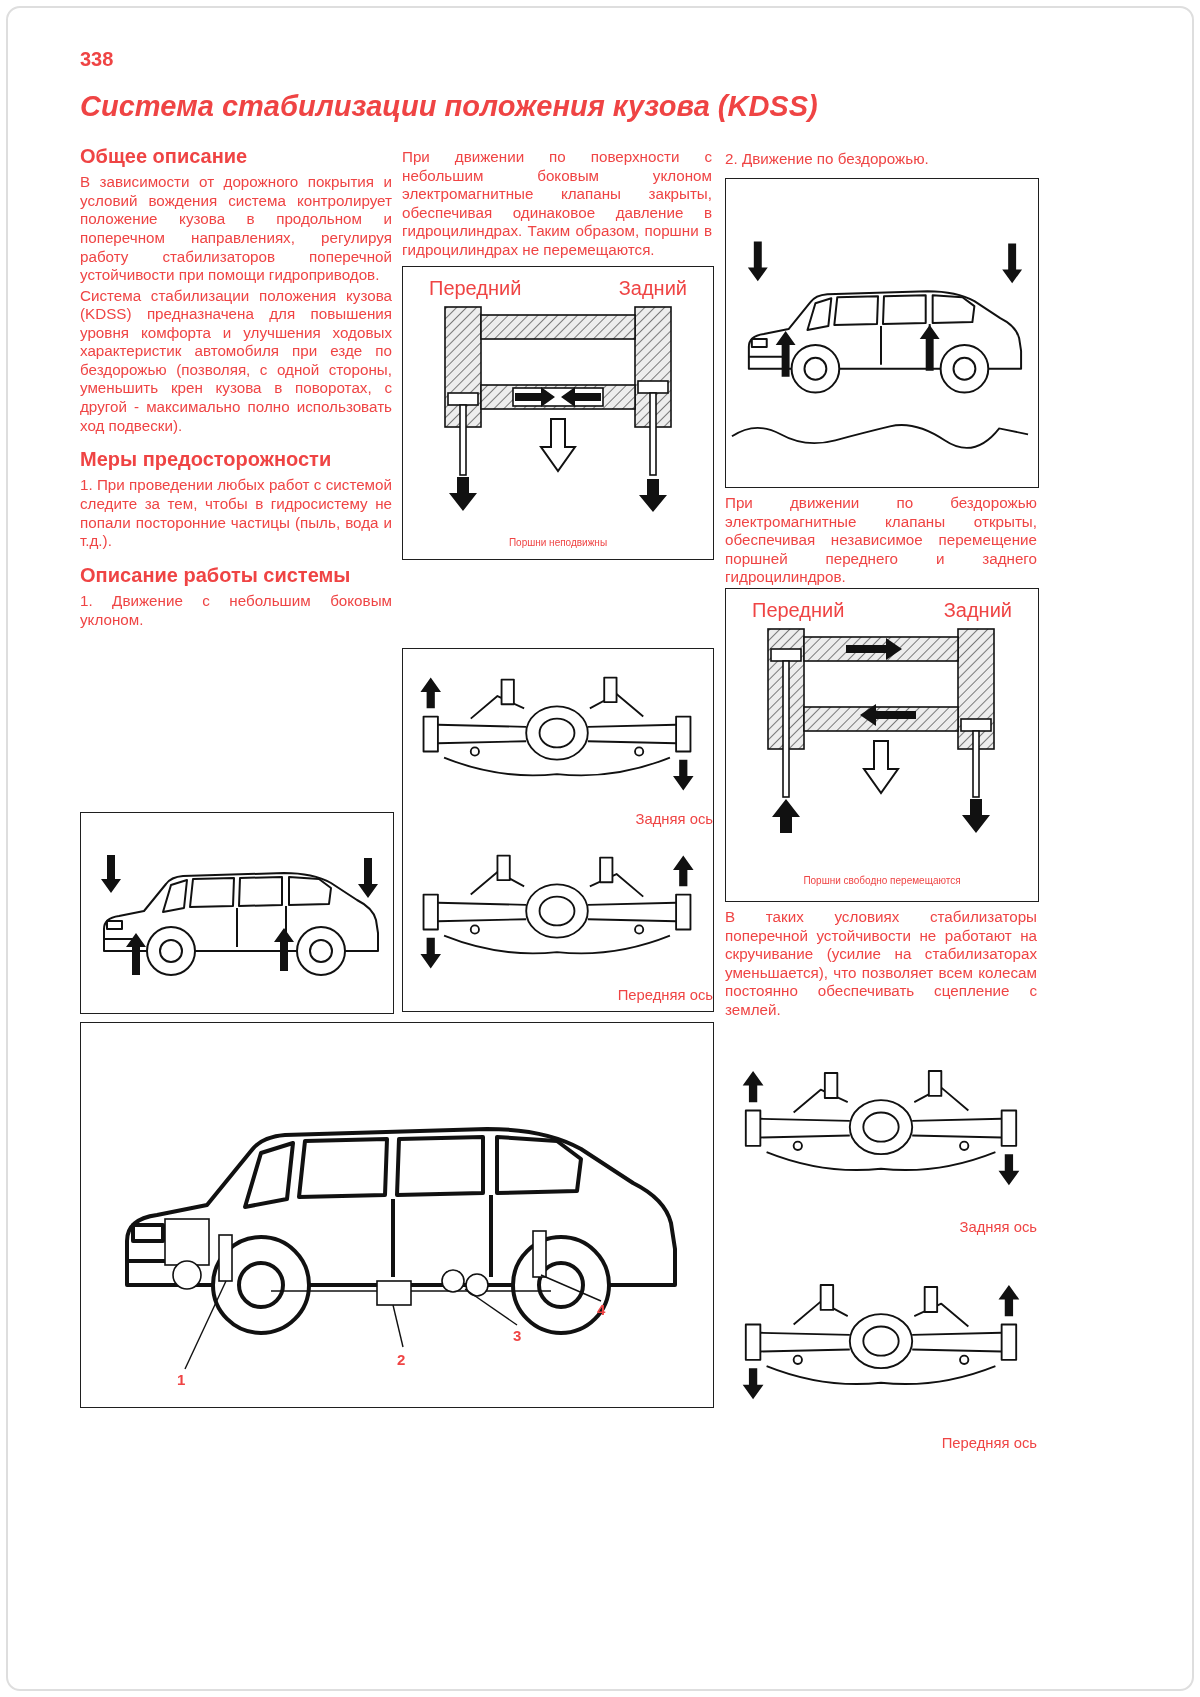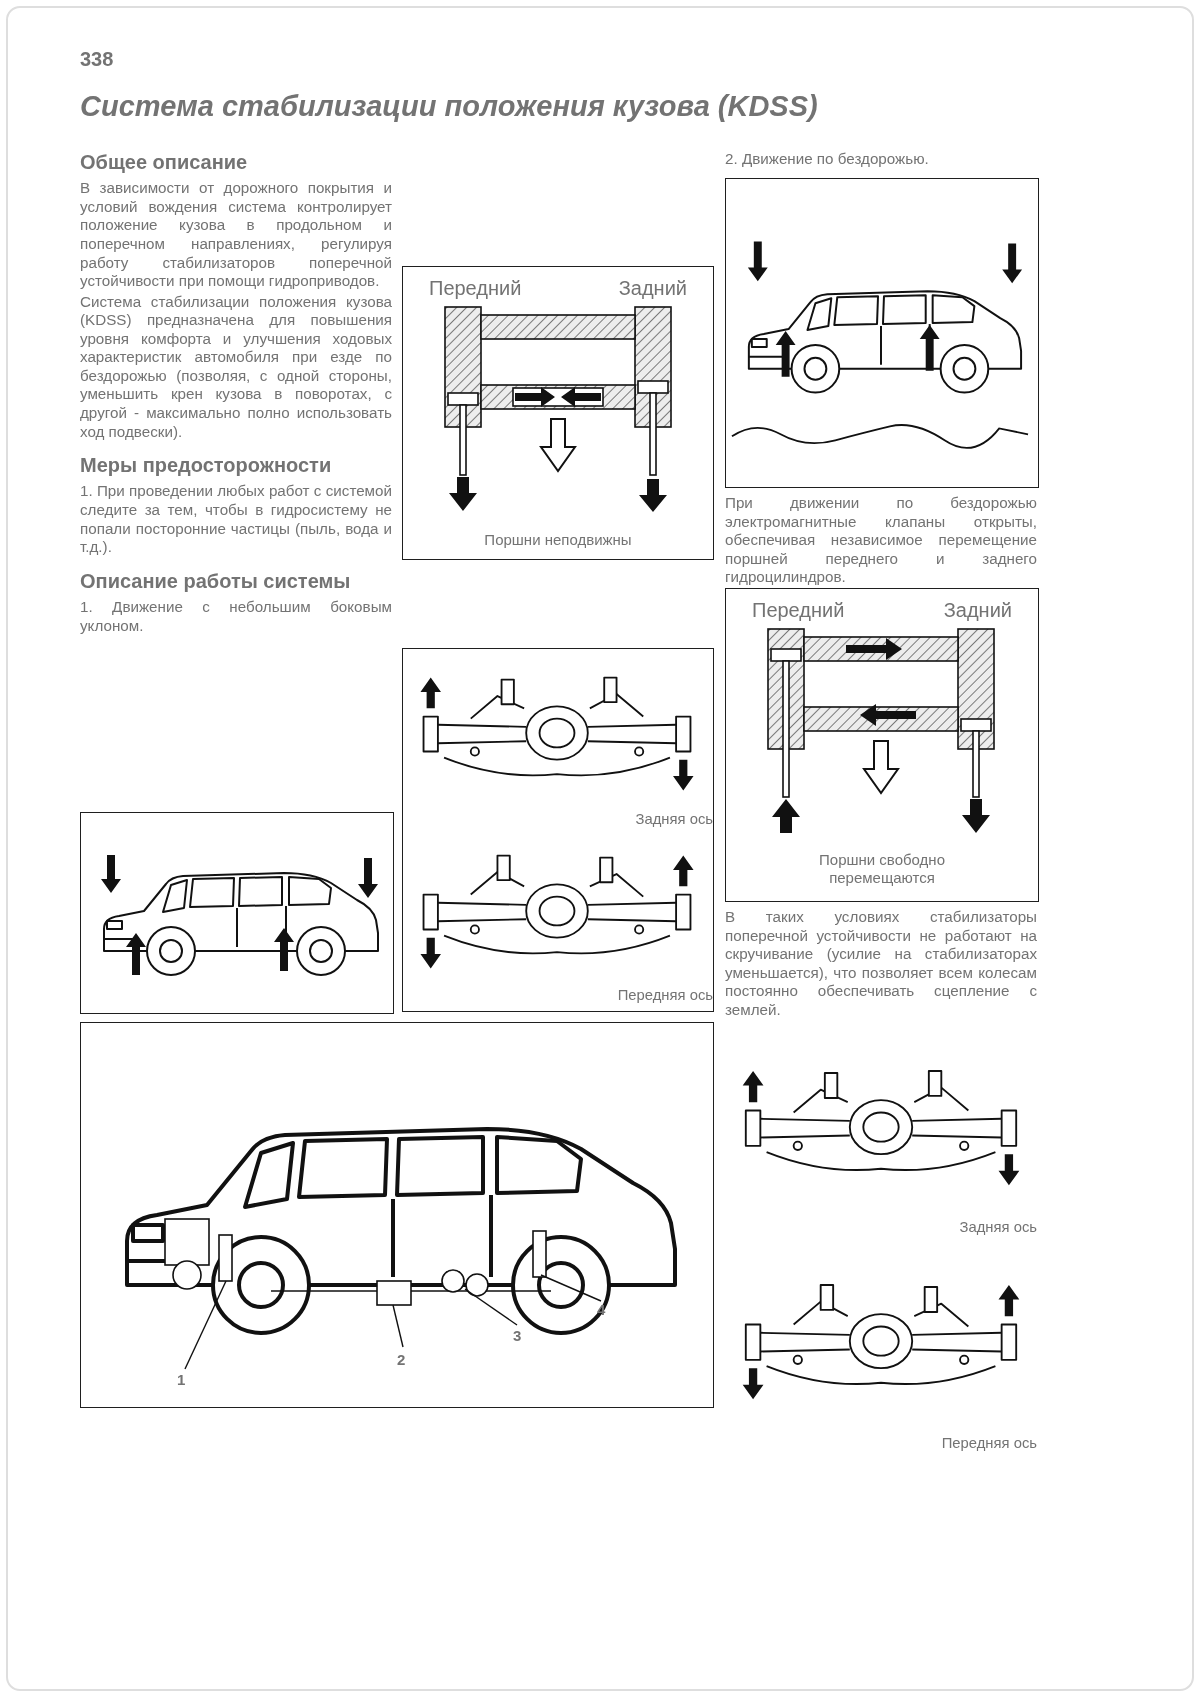--- a/index.html
+++ b/index.html
@@ -1,29 +1,29 @@
 <!DOCTYPE html>
 <html><head>
 <meta charset="utf-8">
 <style>
   html,body{margin:0;padding:0;background:#ffffff;}
   .page{position:relative;width:1200px;height:1697px;background:#fff;
-        font-family:"Liberation Sans","DejaVu Sans",sans-serif;color:#737373;overflow:hidden;}
+        font-family:"Liberation Sans","DejaVu Sans",sans-serif;color:#ef4444;overflow:hidden;}
   .scan-edge{position:absolute;inset:6px;border:2px solid #dedede;border-radius:14px;pointer-events:none;}
   .abs{position:absolute;}
   .page-num{left:80px;top:48px;font-size:20px;font-weight:bold;}
   .title{left:80px;top:90px;width:1040px;font-size:29px;font-weight:bold;margin:0;font-style:italic;}
   .col{font-size:15.2px;line-height:1.22;}
   .body-text{margin:0 0 2px 0;text-align:justify;}
   .sect-h{font-size:20px;font-weight:bold;margin:12px 0 5px 0;}
   .sect-h.first{margin-top:0;}
   .fig{position:absolute;border:1.5px solid #1f1f1f;background:#fff;}
   .fig.noborder{border:none;}
   .fig-label{position:absolute;font-size:20px;white-space:nowrap;}
-  .fig-caption{position:absolute;left:0;width:100%;text-align:center;font-size:15px;line-height:1.2;}
+  .fig-caption{position:absolute;left:0;width:100%;text-align:center;font-size:10px;line-height:1.2;}
   .fig-caption span{display:inline-block;}
   .caption-bold{font-weight:bold;font-size:15.5px;line-height:1.28;text-align:justify;}
   .callout{position:absolute;font-weight:bold;font-size:15px;}
   .axle-label{position:absolute;width:100%;text-align:right;font-size:14.8px;}
   svg{display:block;}
 </style>
 </head>
 <body>
 
 <div class="page">
@@ -66,40 +66,43 @@
         <circle cx="230" cy="88" r="4" fill="#fff"></circle>
         <polygon fill="#111" stroke="none" points="23,46 23,30 17,30 27,16 37,30 31,30 31,46"></polygon>
         <polygon fill="#111" stroke="none" points="269,96 269,112 263,112 273,126 283,112 277,112 277,96"></polygon>
       </g>
     </defs>
   </svg>
 
   <div class="abs page-num">338</div>
   <h1 class="abs title">Система стабилизации положения кузова (KDSS)</h1>
 
-  <div class="abs col" style="left:80px;top:150px;width:312px;">
+  <div class="abs col" style="left:80px;top:144px;width:312px;">
     <div class="sect-h first">Общее описание</div>
     <p class="body-text">В зависимости от дорожного покрытия и условий вождения система контролирует положение кузова в продольном и поперечном направлениях, регулируя работу стабилизаторов поперечной устойчивости при помощи гидроприводов.</p>
     <p class="body-text">Система стабилизации положения кузова (KDSS) предназначена для повышения уровня комфорта и улучшения ходовых характеристик автомобиля при езде по бездорожью (позволяя, с одной стороны, уменьшить крен кузова в поворотах, с другой - максимально полно использовать ход подвески).</p>
     <div class="sect-h">Меры предосторожности</div>
     <p class="body-text">1. При проведении любых работ с системой следите за тем, чтобы в гидросистему не попали посторонние частицы (пыль, вода и т.д.).</p>
     <div class="sect-h">Описание работы системы</div>
     <p class="body-text">1. Движение с небольшим боковым уклоном.</p>
   </div>
 
   <div class="fig" style="left:80px;top:812px;width:312px;height:200px;">
     <svg viewBox="0 0 308 196" width="308" height="196">
       <use href="#carArt" transform="translate(5,20)"></use>
       <polygon fill="#111" points="51,162 51,134 45,134 55,120 65,134 59,134 59,162"></polygon>
       <polygon fill="#111" points="199,158 199,129 193,129 203,115 213,129 207,129 207,158"></polygon>
       <polygon fill="#111" points="26,42 34,42 34,66 40,66 30,80 20,66 26,66"></polygon>
       <polygon fill="#111" points="283,45 291,45 291,71 297,71 287,85 277,71 283,71"></polygon>
     </svg>
   </div>
 
+  <div class="abs col" style="left:402px;top:148px;width:310px;">
+    <p class="body-text">При движении по поверхности с небольшим боковым уклоном электромагнитные клапаны закрыты, обеспечивая одинаковое давление в гидроцилиндрах. Таким образом, поршни в гидроцилиндрах не перемещаются.</p>
+  </div>
 
   <div class="fig" style="left:402px;top:266px;width:310px;height:292px;">
     <div class="fig-label" style="left:26px;top:10px;">Передний</div>
     <div class="fig-label" style="right:26px;top:10px;">Задний</div>
     <svg viewBox="0 0 310 212" width="310" height="212" style="position:absolute;left:0;top:34px;">
       <g stroke="#111" stroke-width="1.6">
         <rect x="42" y="6" width="36" height="120" fill="url(#hatch)"></rect>
         <rect x="232" y="6" width="36" height="120" fill="url(#hatch)"></rect>
         <rect x="78" y="14" width="154" height="24" fill="url(#hatch)"></rect>
         <rect x="78" y="84" width="154" height="24" fill="url(#hatch)"></rect>

